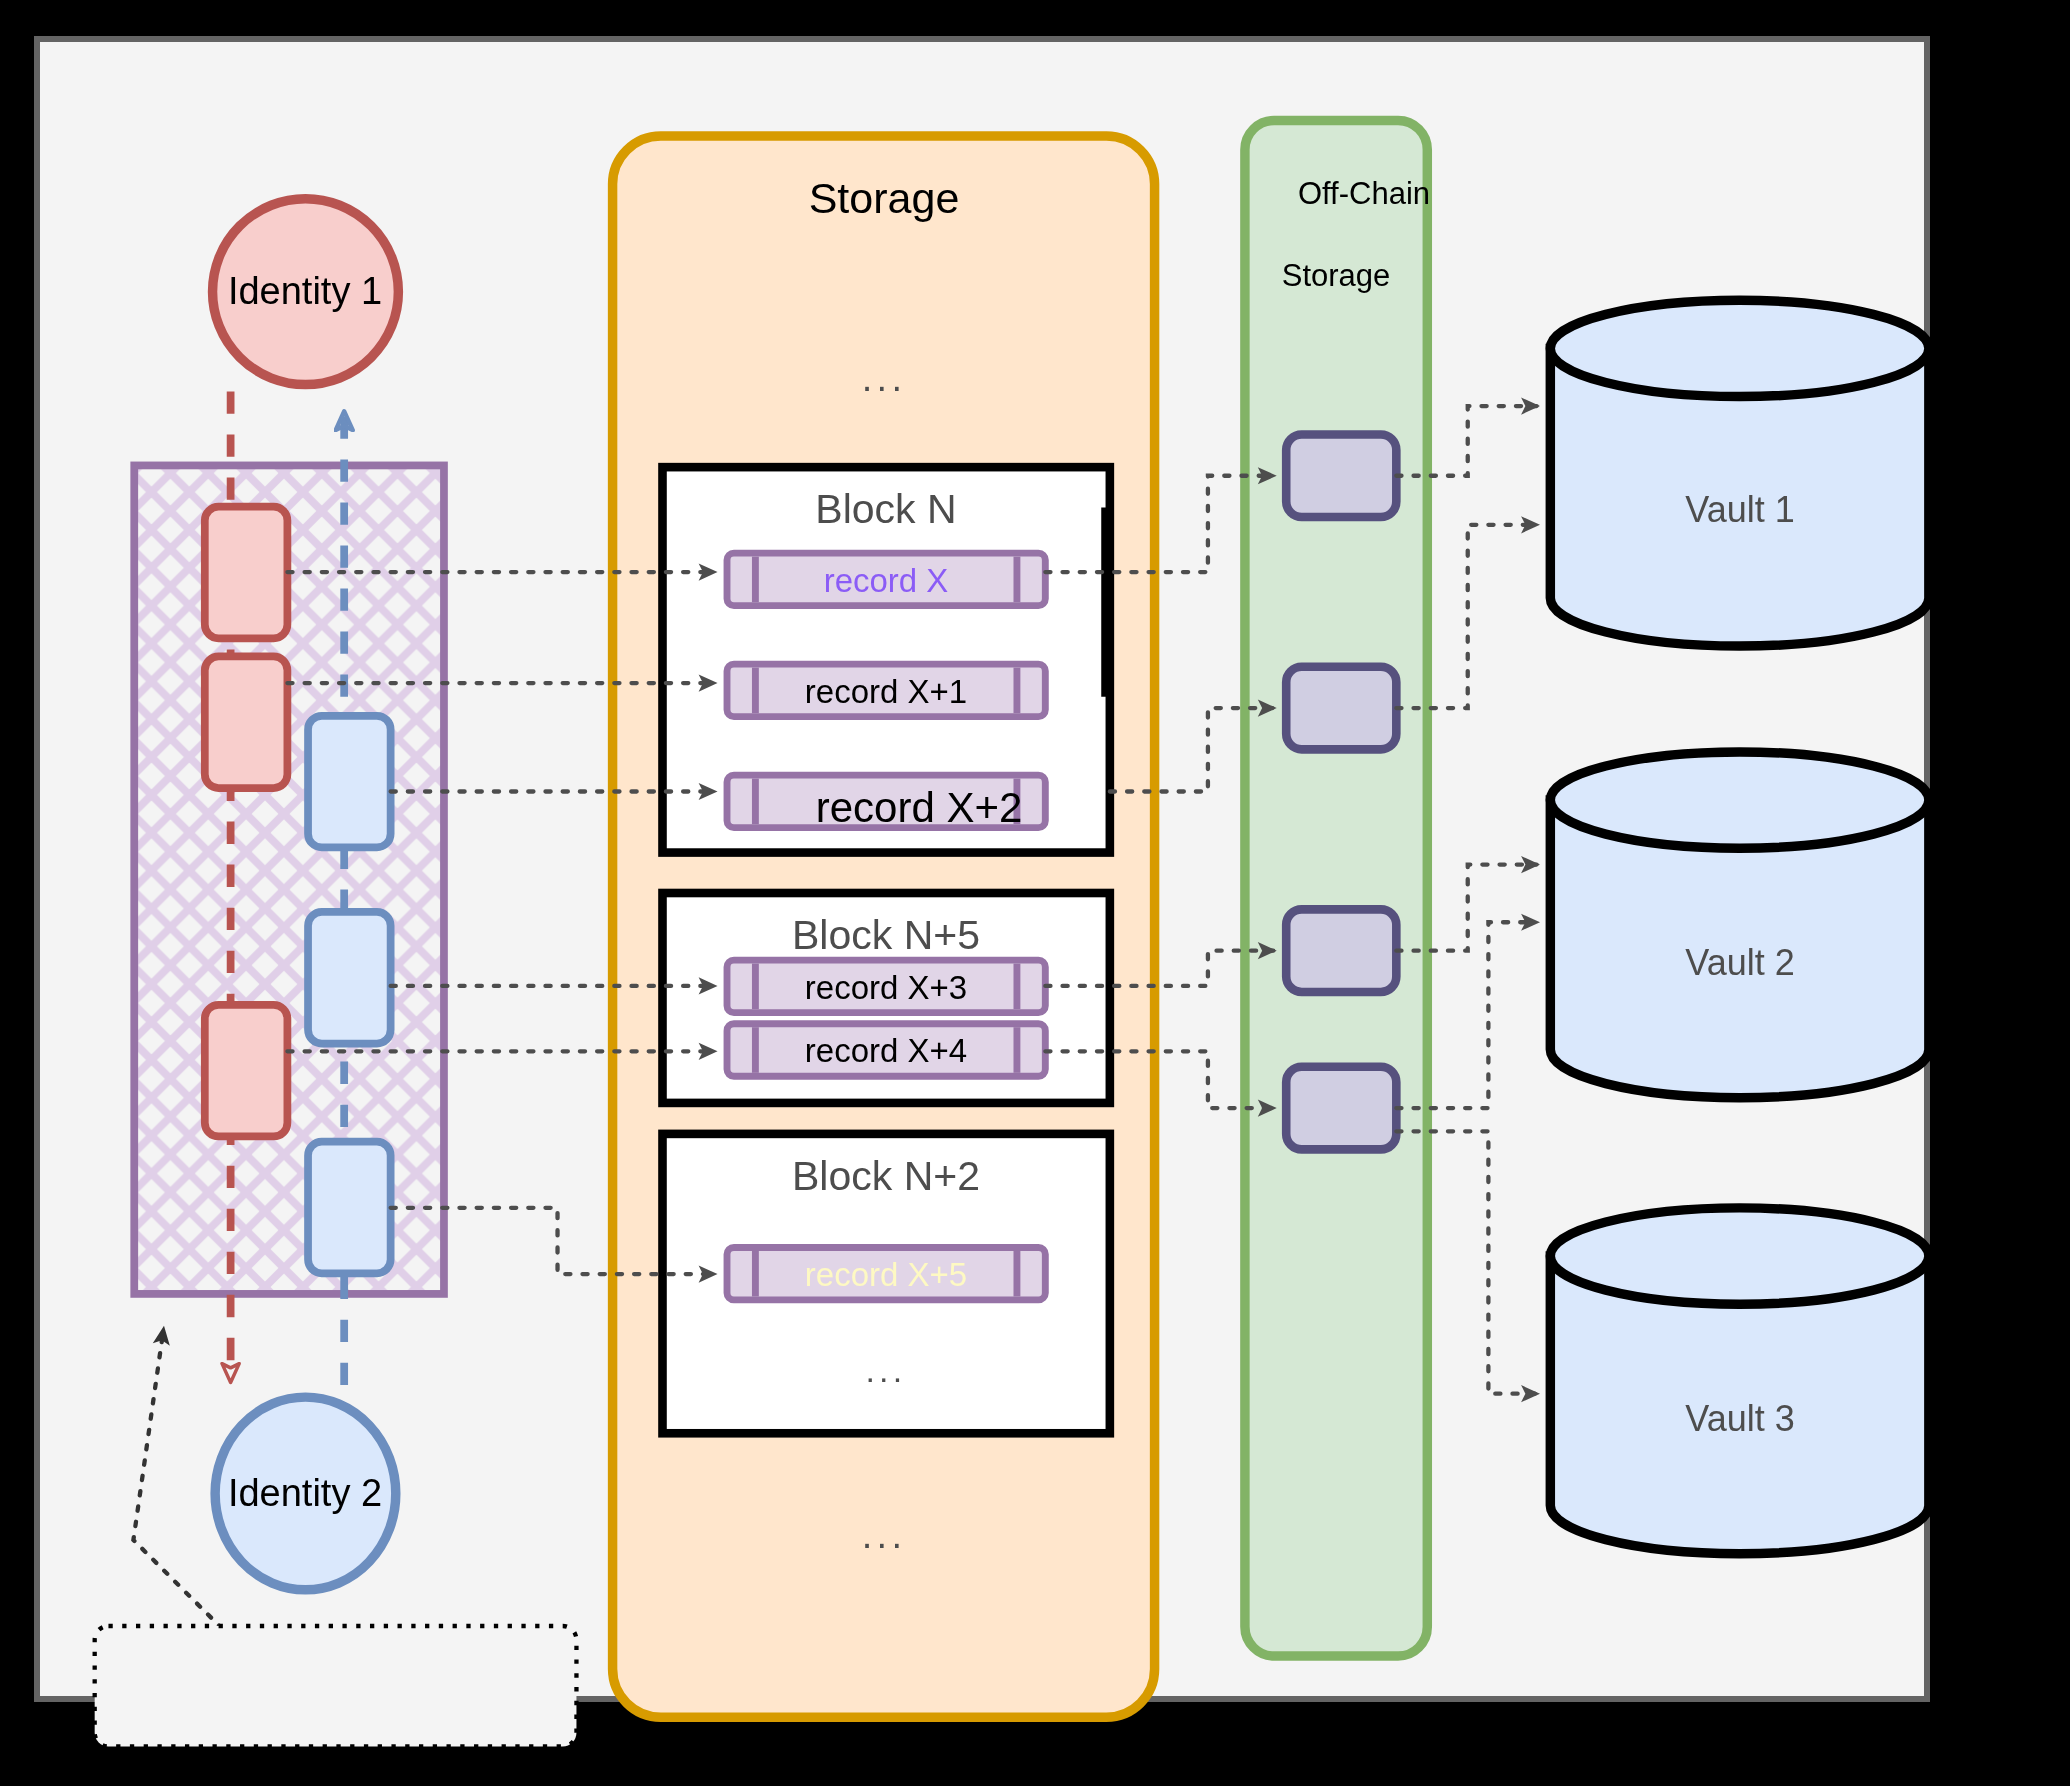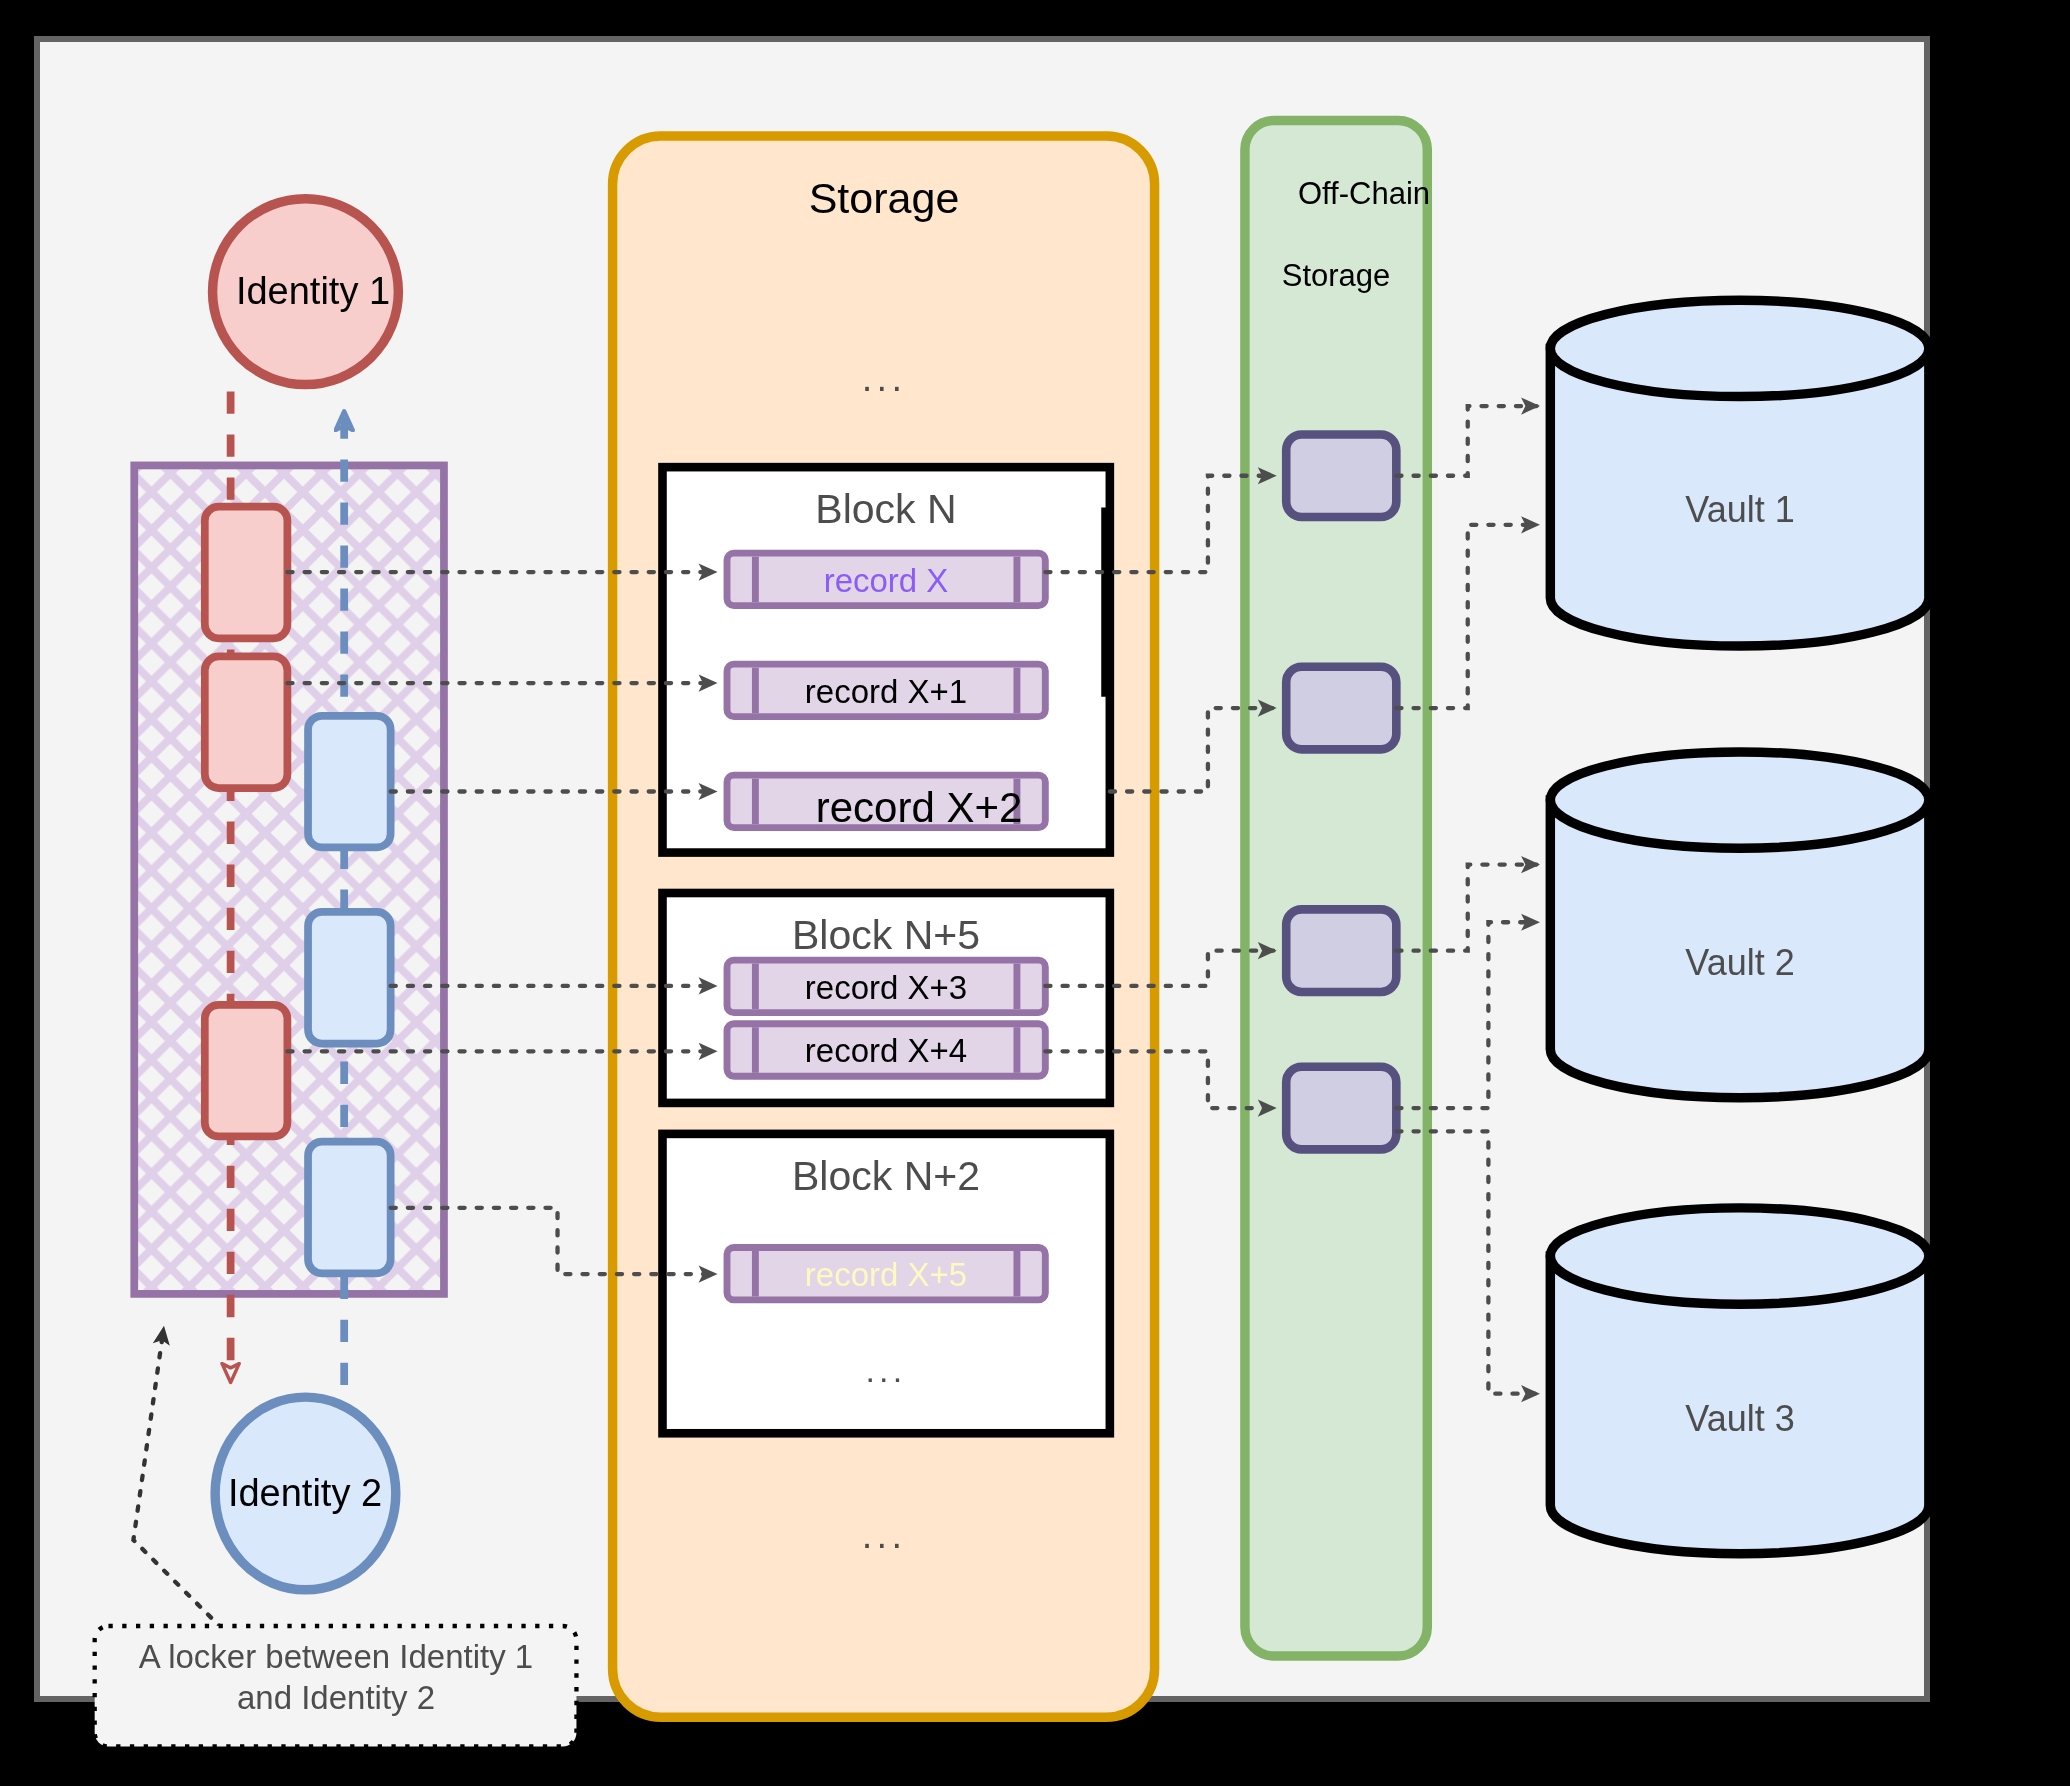--- a/index.html
+++ b/index.html
@@ -245,21 +245,21 @@
 
     <g fill="none" stroke="#333333" stroke-width="5" stroke-dasharray="5,13" stroke-linecap="round">
       <path d="M 258,1893 L 155,1790 L 190,1545" marker-end="url(#arrowBlackUp)"></path>
     </g>
 
     <g>
       <rect x="110" y="1890" width="560" height="140" rx="16" ry="16" fill="#f4f4f4" stroke="#000000" stroke-width="5" stroke-dasharray="5,11"></rect>
     </g>
   </svg>
 
-  <div class="lbl" style="left:184px; top:270px; width:258px; font-size:38px; color:#000000;">Identity 1</div>
+  <div class="lbl" style="left:176px; top:270px; width:258px; font-size:38px; color:#000000;">Identity 1</div>
 
   <div class="lbl" style="left:176px; top:1472px; width:258px; font-size:38px; color:#000000;">Identity 2</div>
 
   <div class="lbl" style="left:755px; top:174px; width:258px; font-size:43px; color:#000000;">Storage</div>
 
   <div class="lbl" style="left:798px; top:357px; width:172px; font-size:38px; color:#4d4d4d; letter-spacing:4.3px;">...</div>
 
   <div class="lbl" style="left:798px; top:1514px; width:172px; font-size:38px; color:#4d4d4d; letter-spacing:4.3px;">...</div>
 
   <div class="lbl" style="left:757px; top:486px; width:258px; font-size:41px; color:#4d4d4d;">Block N</div>
@@ -285,17 +285,15 @@
   <div class="lbl" style="left:1250px; top:176px; width:172px; font-size:31px; color:#000000;padding-left:28px;">Off-Chain</div>
 
   <div class="lbl" style="left:1250px; top:258px; width:172px; font-size:31px; color:#000000;">Storage</div>
 
   <div class="lbl" style="left:1611px; top:489px; width:258px; font-size:36px; color:#4d4d4d;">Vault 1</div>
 
   <div class="lbl" style="left:1611px; top:942px; width:258px; font-size:36px; color:#4d4d4d;text-align:center;">Vault 2</div>
 
   <div class="lbl" style="left:1611px; top:1398px; width:258px; font-size:36px; color:#4d4d4d;">Vault 3</div>
 
-  <div class="lbl" style="left:107px; top:1637px; width:458px; font-size:33px; color:#4d4d4d;
-              line-height:1.24; white-space:normal;">A locker between Identity 1 and Identity 2</div>
 
 </div>
 
 
 </body></html>

